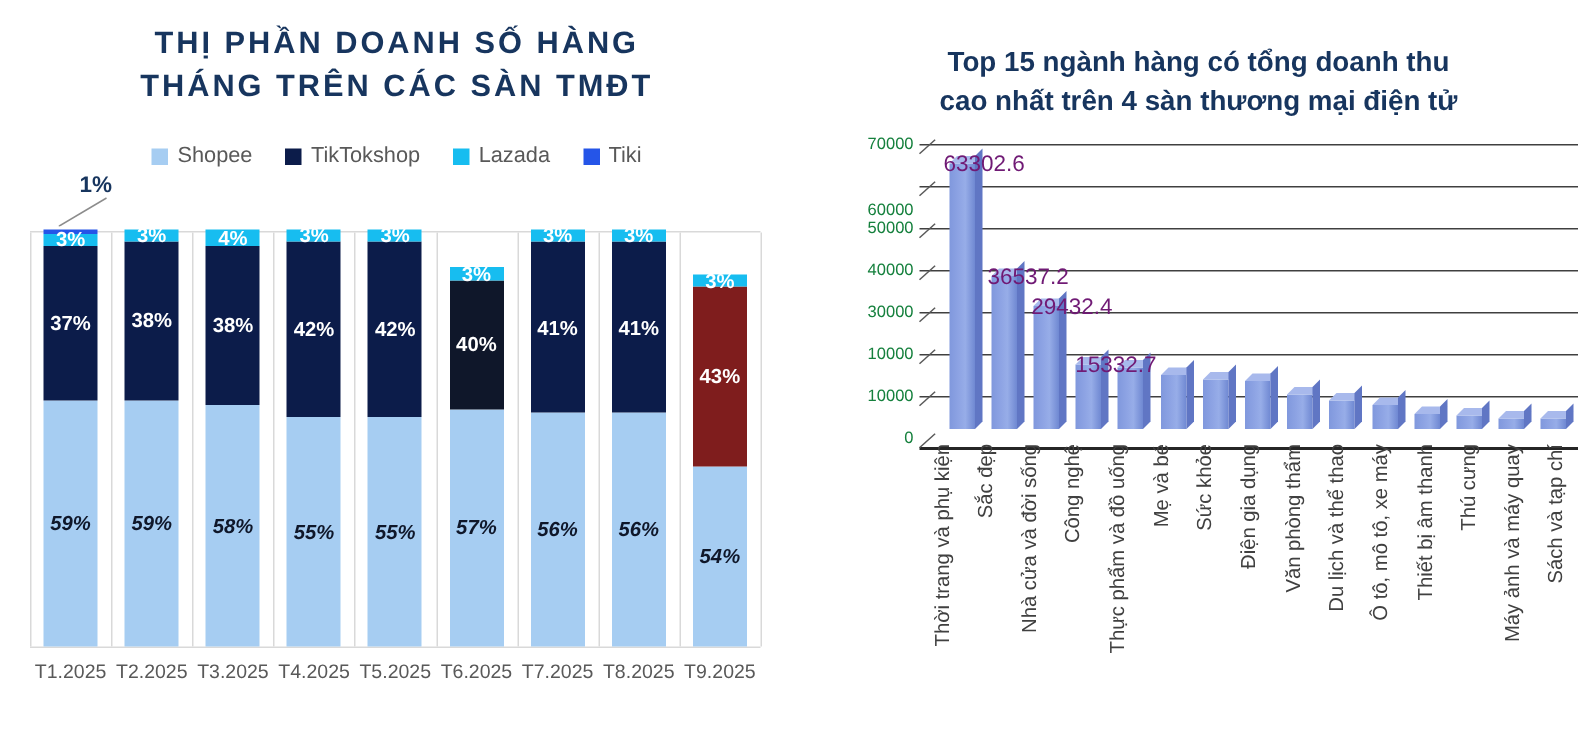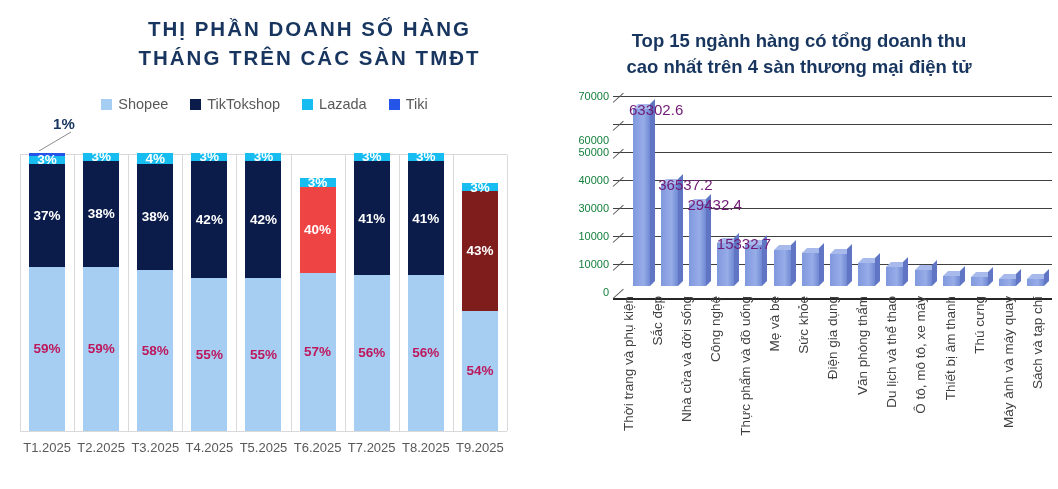--- a/index.html
+++ b/index.html
@@ -16,21 +16,20 @@
   .left-panel{position:relative;width:529px;height:489px;}
 
   .left-title{
     position:absolute;left:0;top:14px;width:529px;
     text-align:center;
     color:#17355e;
     font-size:20.5px;
     font-weight:bold;
     letter-spacing:2.0px;
     line-height:29px;
-    margin-left:45px;
   }
   .left-title span{display:block;}
 
   .legend{
     position:absolute;left:0;top:96px;width:529px;
     display:flex;justify-content:center;align-items:center;gap:22px;
   }
   .legend-item{display:flex;align-items:center;gap:6px;}
   .legend-swatch{width:11px;height:11px;display:block;}
   .legend-label{font-size:14.5px;color:#595959;}
@@ -60,21 +59,21 @@
     width:100%;position:relative;
     display:flex;align-items:center;justify-content:center;
     box-sizing:border-box;
   }
   .seg-label{
     font-size:13.5px;font-weight:bold;
     line-height:1;
     position:relative;z-index:2;
     white-space:nowrap;
   }
-  .seg-shopee .seg-label{color:#be185d;}
+  .seg-shopee .seg-label{color:#0f172a;font-style:italic;}
   .seg-tiktok .seg-label{color:#ffffff;}
   .seg-lazada .seg-label{color:#ffffff;}
 
   .callout{
     position:absolute;
     font-size:15px;font-weight:bold;color:#17355e;
     left:24px;top:-38px;white-space:nowrap;z-index:5;
   }
   .callout-line{
     position:absolute;left:10px;top:-22px;
@@ -278,21 +277,21 @@
               <div class="seg seg-lazada" style="background: rgb(23, 189, 240); height: 8.34px;">
                 <span class="seg-label">3%</span>
               </div>
             </div>
           </div>
           <div class="stack-col">
             <div class="bar">
               <div class="seg seg-shopee" style="background: rgb(166, 205, 242); height: 158.46px;">
                 <span class="seg-label">57%</span>
               </div>
-              <div class="seg seg-tiktok" style="background: #ef4444; height: 86px;">
+              <div class="seg seg-tiktok" style="background: #0f172a; height: 86px;">
                 <span class="seg-label">40%</span>
               </div>
               <div class="seg seg-lazada" style="background: rgb(23, 189, 240); height: 8.34px;">
                 <span class="seg-label">3%</span>
               </div>
             </div>
           </div>
           <div class="stack-col">
             <div class="bar">
               <div class="seg seg-shopee" style="background: rgb(166, 205, 242); height: 155.68px;">

